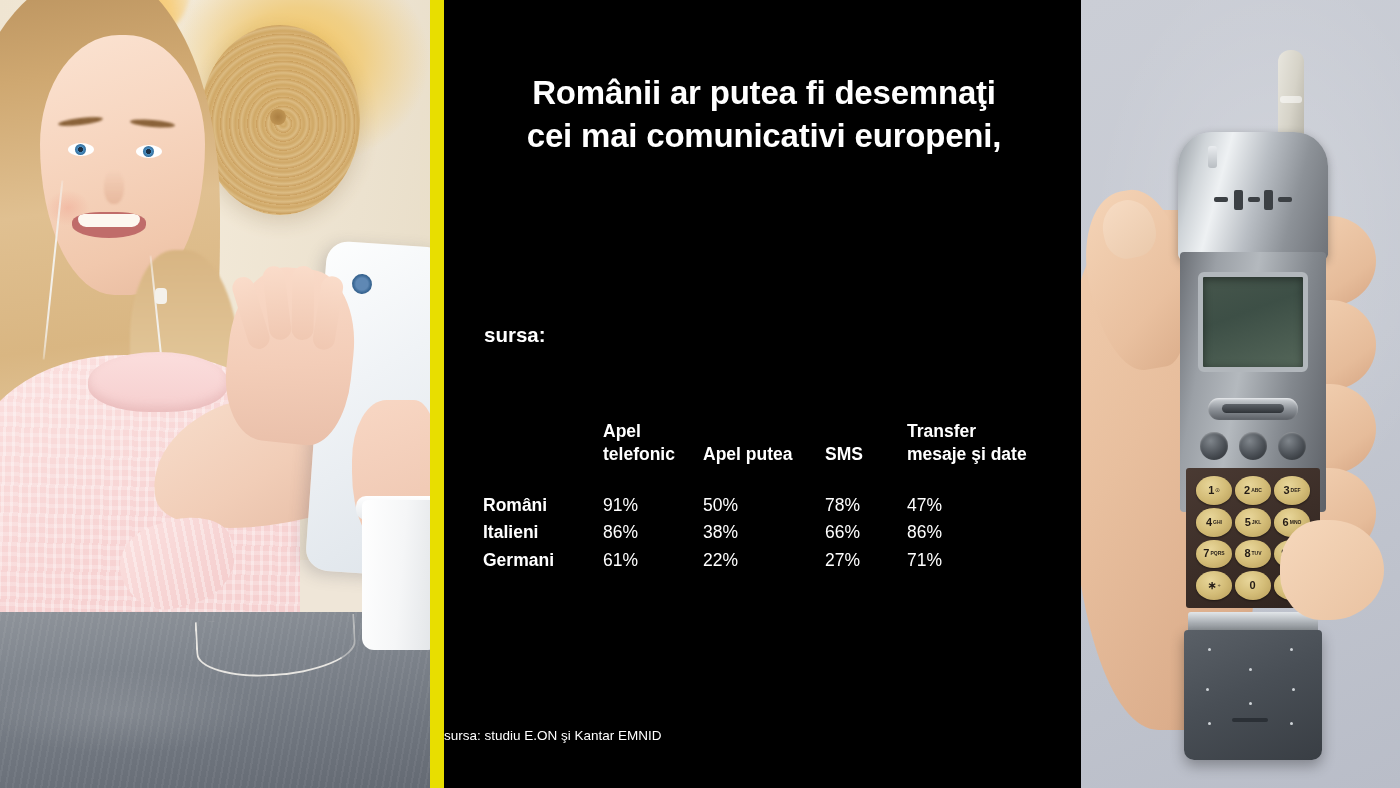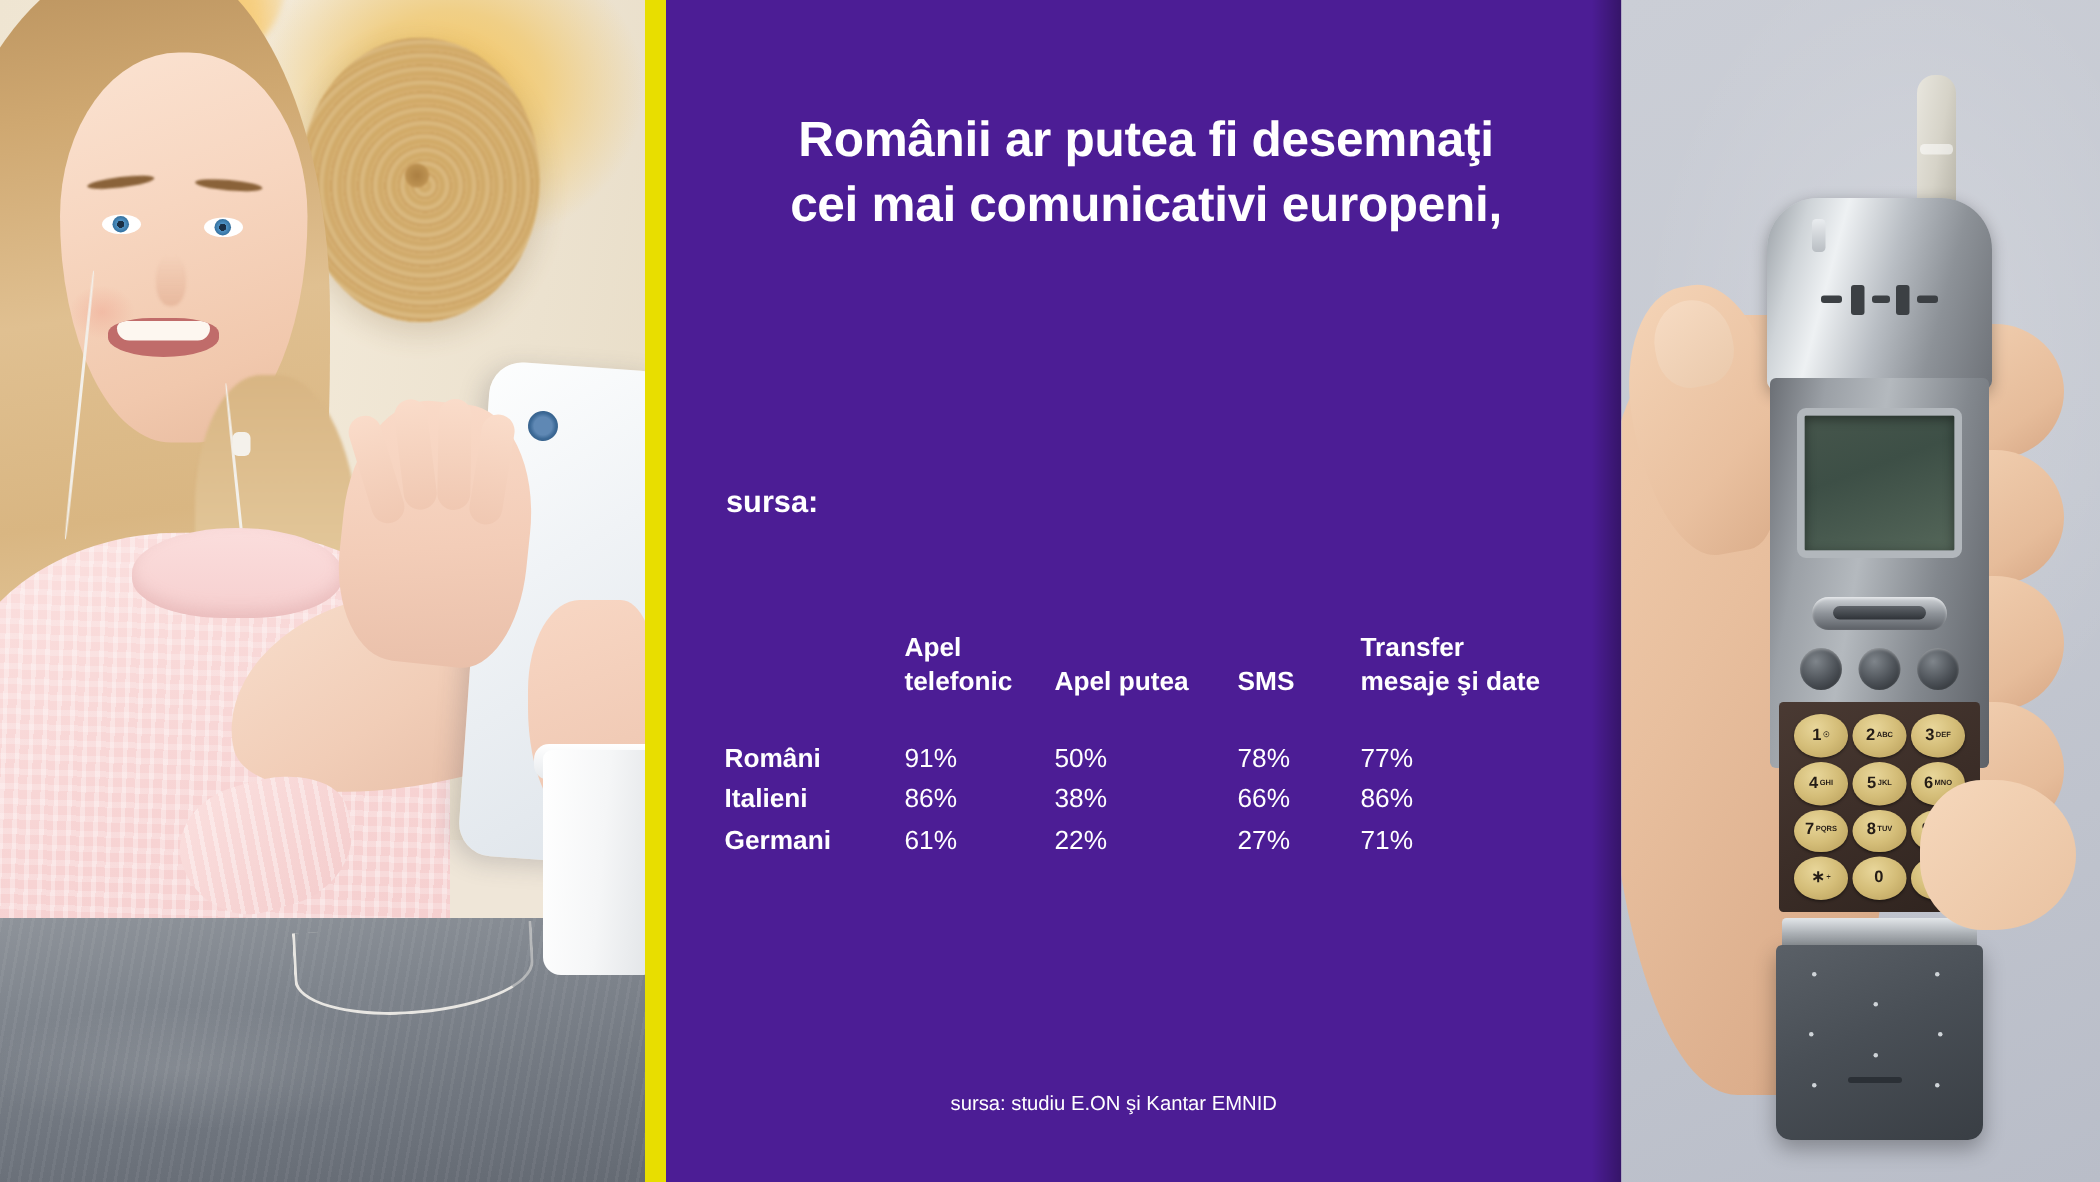--- a/index.html
+++ b/index.html
@@ -288,21 +288,21 @@
     padding-bottom:5px;
   }
   .stat-table td.val{
     font-weight:normal;
     padding-bottom:5px;
   }
 
   .source{
     position:absolute;
     left:0; right:40px; top:728px;
-    text-align:center;
+    text-align:left;
     font-size:13.5px;
     font-weight:normal;
     color:#ffffff;
   }
 
   
   .photo-right{
     position:relative;
     flex:1 1 auto;
     height:788px;
@@ -518,21 +518,21 @@
     <div class="pl-finger f3"></div>
     <div class="pl-finger f4"></div>
 
     <div class="pl-cup-lid"></div>
     <div class="pl-cup"></div>
     <div class="pl-cord"></div>
   </div>
 
   <div class="stripe-yellow" style="background: rgb(232, 222, 0);"></div>
 
-  <div class="panel-red" style="background: #4c1d95; color: rgb(255, 255, 255);">
+  <div class="panel-red" style="background: #000000; color: rgb(255, 255, 255);">
 
     <div class="headline">
       <span class="hl">Românii ar putea fi desemnaţi</span>
       <span class="hl">cei mai comunicativi europeni,</span>
     </div>
 
     <div class="subtitle">
       <span class="sl">sursa:</span>
     </div>
 
@@ -557,21 +557,21 @@
             <div>mesaje şi date</div>
           </th>
         </tr>
       </thead>
       <tbody>
         <tr>
           <td class="rowlab">Români</td>
           <td class="val">91%</td>
           <td class="val">50%</td>
           <td class="val">78%</td>
-          <td class="val">77%</td>
+          <td class="val">47%</td>
         </tr>
         <tr>
           <td class="rowlab">Italieni</td>
           <td class="val">86%</td>
           <td class="val">38%</td>
           <td class="val">66%</td>
           <td class="val">86%</td>
         </tr>
         <tr>
           <td class="rowlab">Germani</td>

